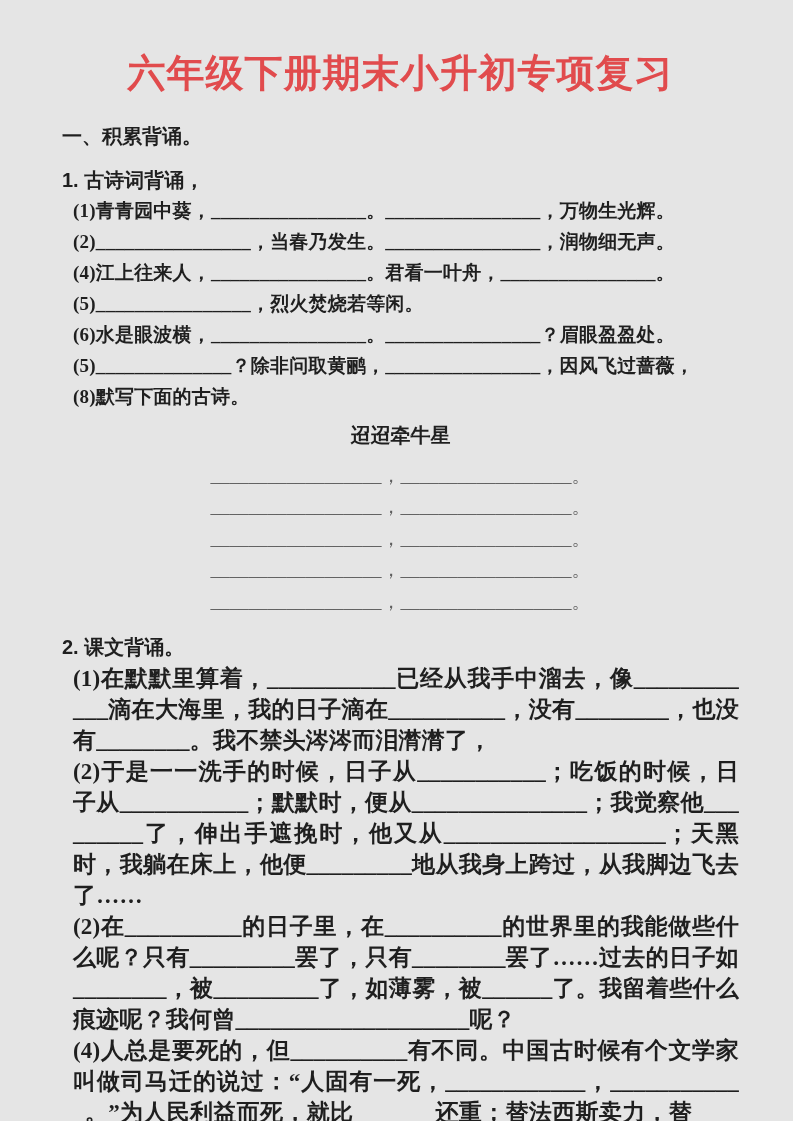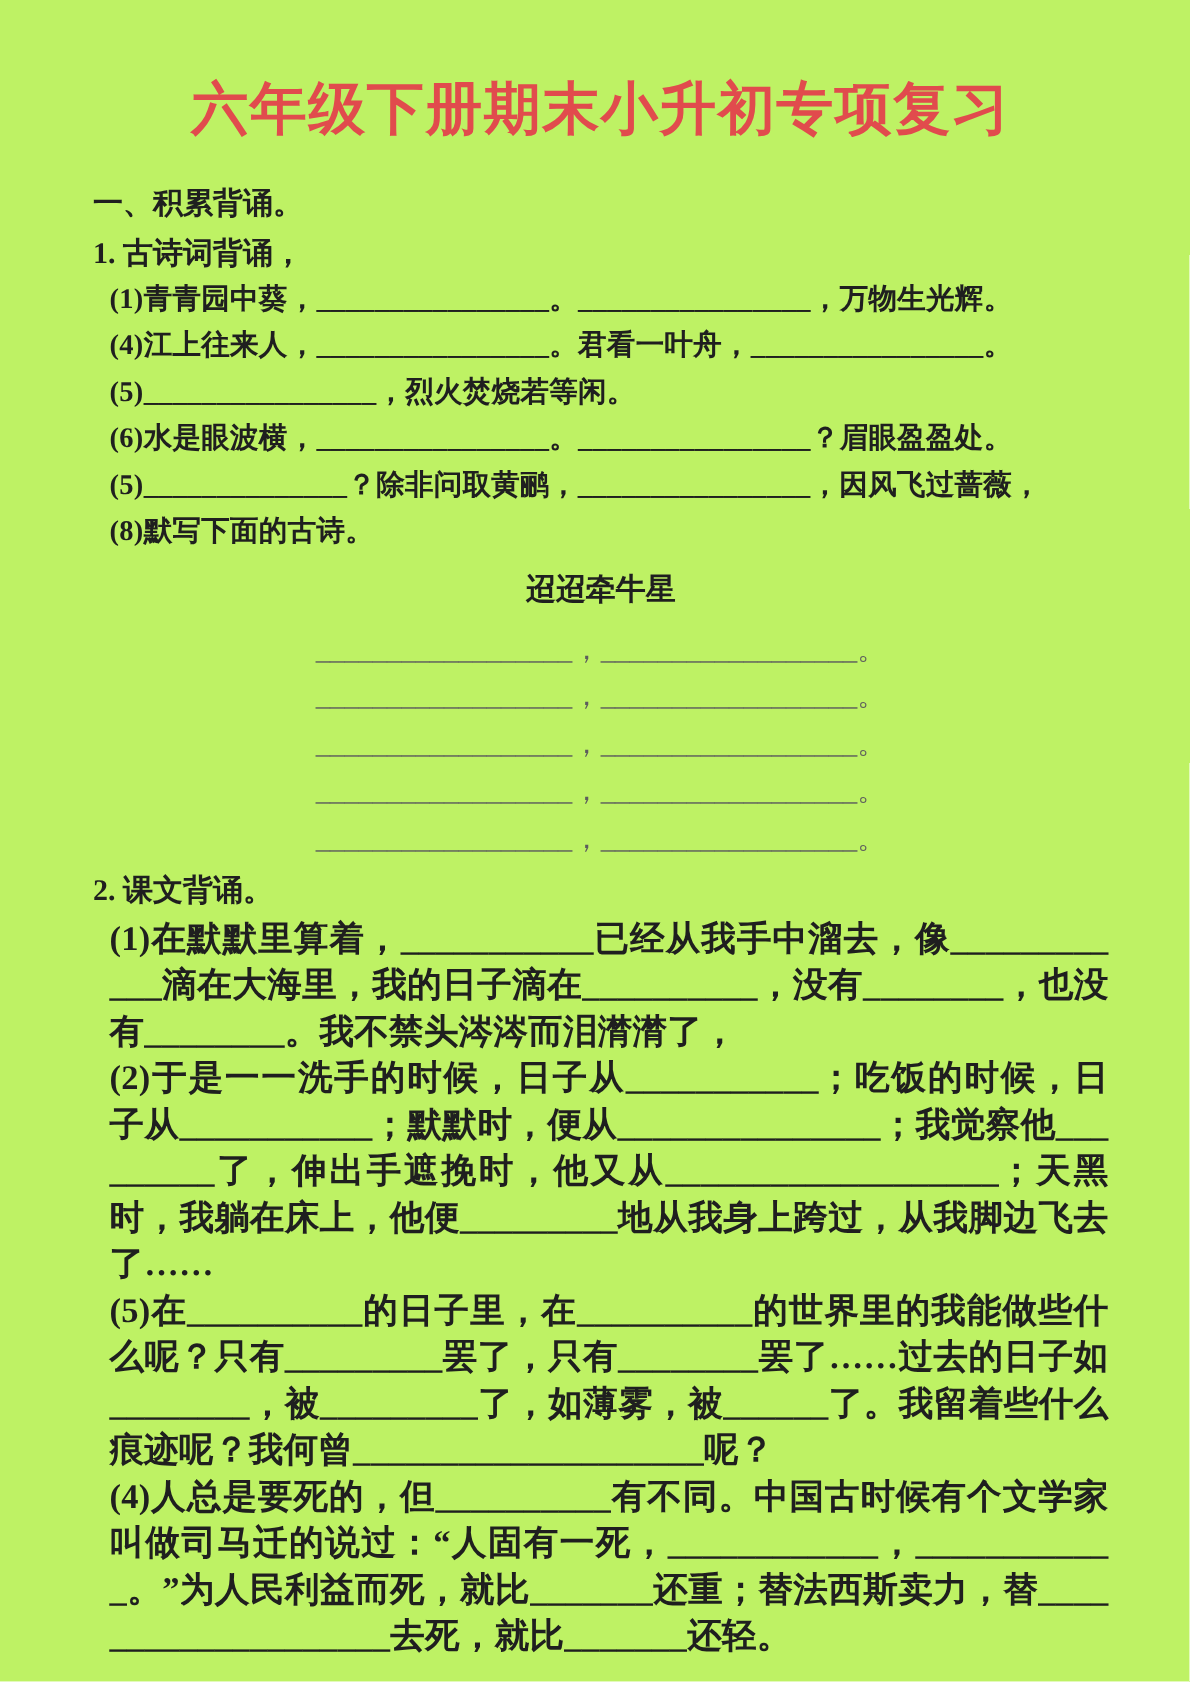--- a/index.html
+++ b/index.html
@@ -1,21 +1,21 @@
 <!DOCTYPE html>
 <html lang="zh" style="--accent: #e14b4d;"><head>
 <meta charset="utf-8">
 <style>
   html, body { margin: 0; padding: 0; background: #ffffff; }
   .page {
     position: relative;
     width: 793px;
     height: 1121px;
     box-sizing: border-box;
-    background: #bef264;
+    background: #e5e5e5;
     color: #1f1f1f;
     padding: 50px 54px 0 62px;
     overflow: hidden;
     font-family: "Liberation Serif", serif;
   }
   
   .title {
     margin: 0;
     text-align: center;
     font-family: "Liberation Sans", sans-serif;
@@ -29,22 +29,22 @@
 
   
   .sec-heading {
     margin-top: 24px;
     font-family: "Liberation Sans", sans-serif;
     font-weight: 700;
     font-size: 20px;
     line-height: 28px;
   }
   .sub-heading {
-    margin-top: 4px;
-    font-family: Liberation Serif, serif;
+    margin-top: 15px;
+    font-family: Liberation Sans, sans-serif;
     font-weight: 700;
     font-size: 20px;
     line-height: 30px;
   }
 
   
   .q-items { margin-left: 11px; }
   .q-line {
     font-size: 19px;
     line-height: 31px;
@@ -91,20 +91,21 @@
   <h1 class="title">六年级下册期末小升初专项复习</h1>
 
   <div>
     <div class="sec-heading">一、积累背诵。</div>
     <div class="sub-heading">1. 古诗词背诵，</div>
 
     <div class="q-items">
 
         <div class="q-line">(1)青青园中葵，________________。________________，万物生光辉。</div>
 
+        <div class="q-line">(2)________________，当春乃发生。________________，润物细无声。</div>
 
 
         <div class="q-line">(4)江上往来人，________________。君看一叶舟，________________。</div>
 
         <div class="q-line">(5)________________，烈火焚烧若等闲。</div>
 
         <div class="q-line">(6)水是眼波横，________________。________________？眉眼盈盈处。</div>
 
         <div class="q-line">(5)______________？除非问取黄鹂，________________，因风飞过蔷薇，</div>
 
@@ -127,19 +128,19 @@
   </div>
 
   <div>
     <div class="sub-heading">2. 课文背诵。</div>
     <div class="p-items">
 
         <p class="passage">(1)在默默里算着，___________已经从我手中溜去，像____________滴在大海里，我的日子滴在__________，没有________，也没有________。我不禁头涔涔而泪潸潸了，</p>
 
         <p class="passage">(2)于是一一洗手的时候，日子从___________；吃饭的时候，日子从___________；默默时，便从_______________；我觉察他_________了，伸出手遮挽时，他又从___________________；天黑时，我躺在床上，他便_________地从我身上跨过，从我脚边飞去了……</p>
 
-        <p class="passage">(5)在__________的日子里，在__________的世界里的我能做些什么呢？只有_________罢了，只有________罢了……过去的日子如________，被_________了，如薄雾，被______了。我留着些什么痕迹呢？我何曾____________________呢？</p>
+        <p class="passage">(2)在__________的日子里，在__________的世界里的我能做些什么呢？只有_________罢了，只有________罢了……过去的日子如________，被_________了，如薄雾，被______了。我留着些什么痕迹呢？我何曾____________________呢？</p>
 
         <p class="passage">(4)人总是要死的，但__________有不同。中国古时候有个文学家叫做司马迁的说过：“人固有一死，____________，____________。”为人民利益而死，就比_______还重；替法西斯卖力，替____________________去死，就比_______还轻。</p>
       </div>
   </div>
 
 </div>
 
 </body></html>

